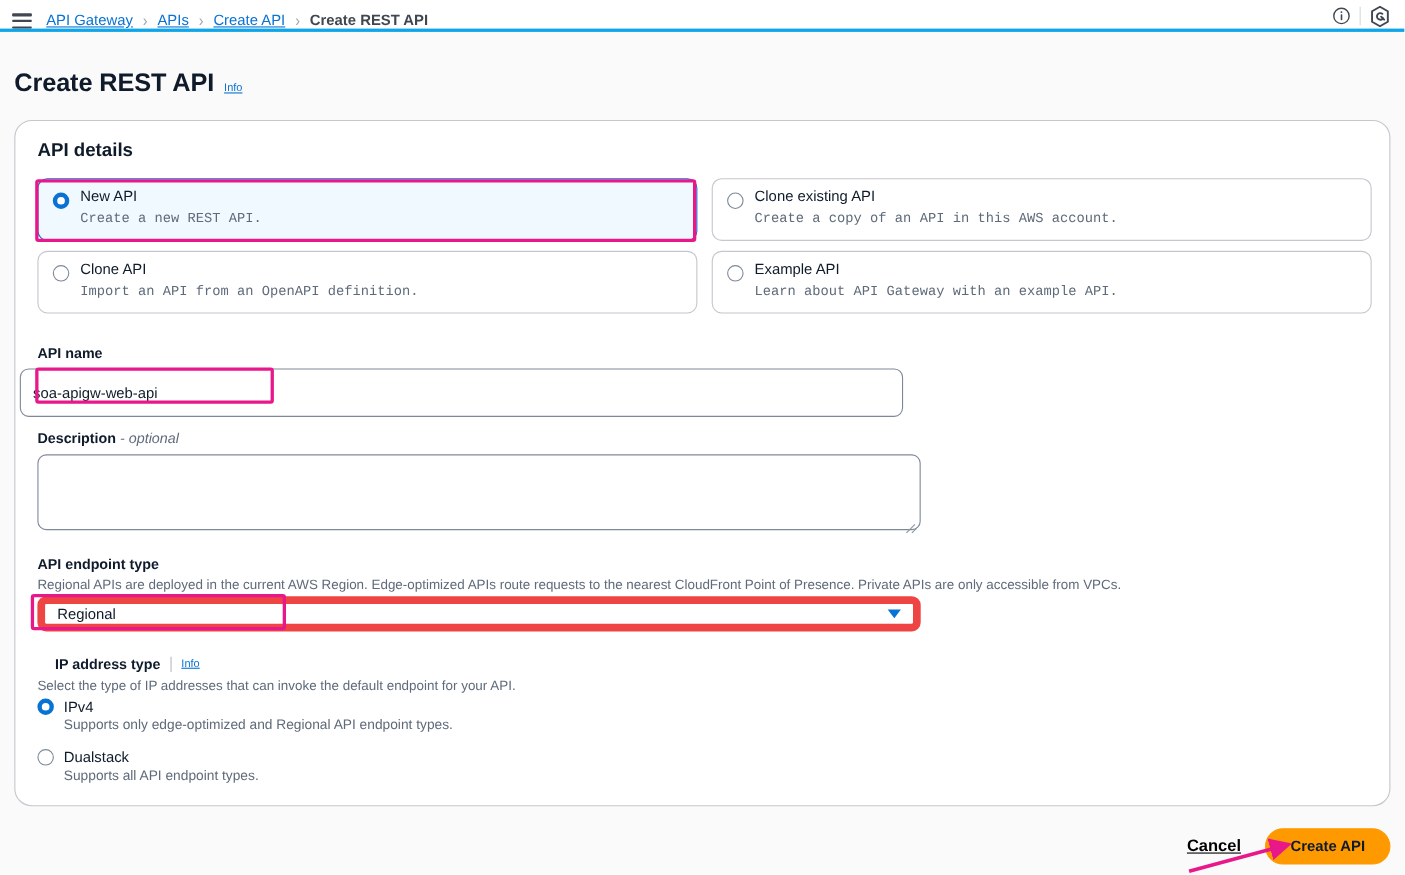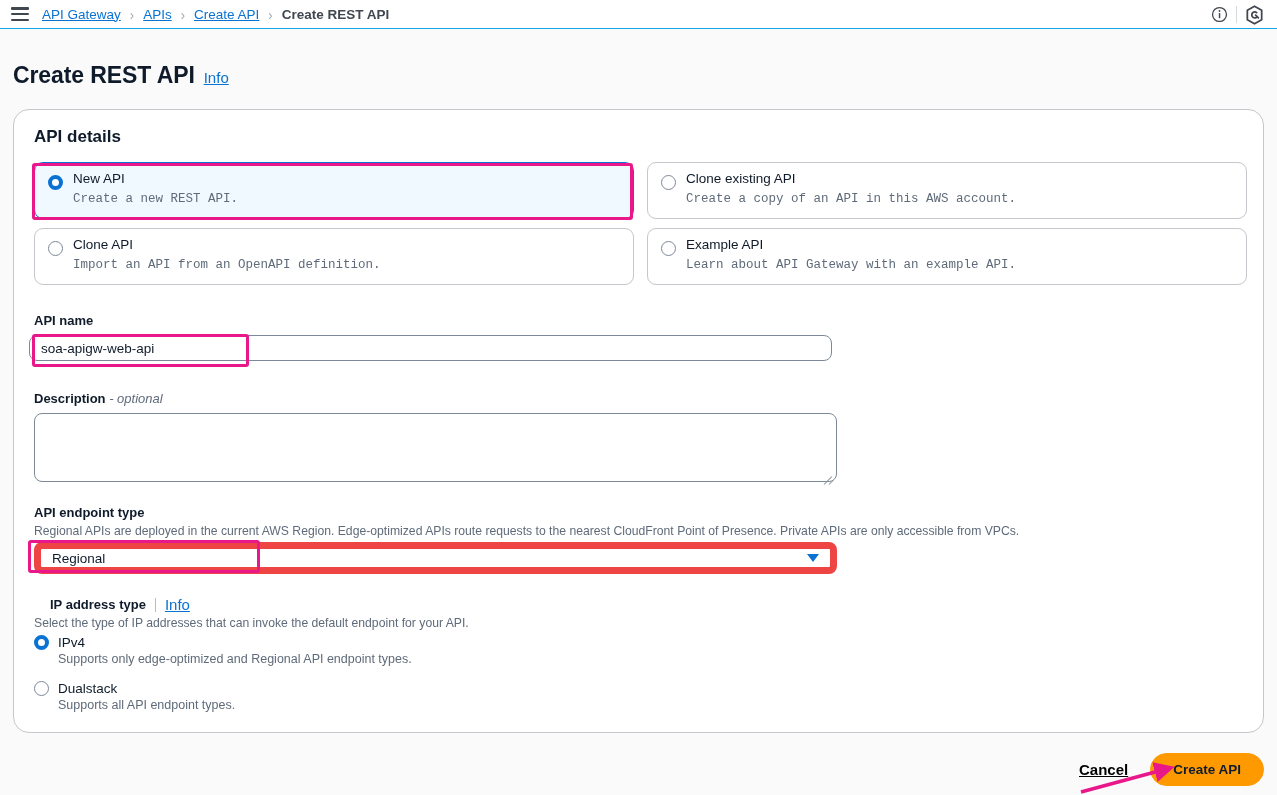--- a/index.html
+++ b/index.html
@@ -15,22 +15,22 @@
     width: 1277px; height: 795px;
     overflow: hidden;
     background: #fafafa;
   }
 
   
   .topbar {
     position: absolute; left: 0; top: 0;
     width: 1277px; height: 29px;
     background: #ffffff;
-    border-bottom: 1px solid #0ea5e9;
-    display: flex; align-items: center;
+    border-bottom: 3px solid #0ea5e9;
+    display: flex; align-items: flex-end;
   }
   .hamburger {
     width: 18px; height: 14px;
     margin-left: 11px; margin-right: 13px;
     display: flex; flex-direction: column; justify-content: space-between;
     cursor: pointer;
   }
   .hamburger span { display: block; height: 2.5px; background: #414750; border-radius: 1px; }
 
   .crumbs { display: flex; align-items: center; font-size: 13.5px; }
@@ -54,21 +54,21 @@
     cursor: pointer;
   }
   .tdivider { width: 1px; height: 17px; background: #d5dbdb; }
 
   
   .page-head {
     position: absolute; left: 13px; top: 62px;
     display: flex; align-items: baseline; gap: 9px;
   }
   .page-title { font-size: 23px; font-weight: bold; color: #0f1b2a; letter-spacing: -0.1px; }
-  .info-link { font-size: 15px; color: #0972d3; text-decoration: underline; cursor: pointer; font-weight: normal; }
+  .info-link { font-size: 10px; color: #0972d3; text-decoration: underline; cursor: pointer; font-weight: normal; }
 
   
   .container {
     position: absolute; left: 13px; top: 109px;
     width: 1251px; height: 624px;
     background: #ffffff;
     border: 1px solid #c6c6cd;
     border-radius: 16px;
   }
   .section-title {
@@ -258,21 +258,21 @@
         </div>
         <div class="rcard">
           <span class="radio"></span>
           <div class="rc-label">Example API</div>
           <div class="rc-desc">Learn about API Gateway with an example API.</div>
         </div>
       </div>
     </div>
 
     <div class="field-label" style="left:20px; top:203px;">API name</div>
-    <input class="txtinput" style="left: 15px; top: 225px; width: 803px; height: 26px;" value="soa-apigw-web-api">
+    <input class="txtinput" style="left: 4px; top: 225px; width: 803px; height: 44px;" value="soa-apigw-web-api">
 
     <div class="field-label" style="left:20px; top:281px;">
       <span>Description</span>
       <span class="field-opt">- optional</span>
     </div>
     <textarea class="txtarea" style="left: 20px; top: 303px; width: 803px; height: 69px;" placeholder=""></textarea>
     <div class="resize-grip" style="left:810px; top:363px; width:12px; height:12px;">
       <i style="width:11px; top:11px; left:0px; transform:rotate(-45deg);"></i>
       <i style="width:6px; top:11px; left:5px; transform:rotate(-45deg);"></i>
     </div>

